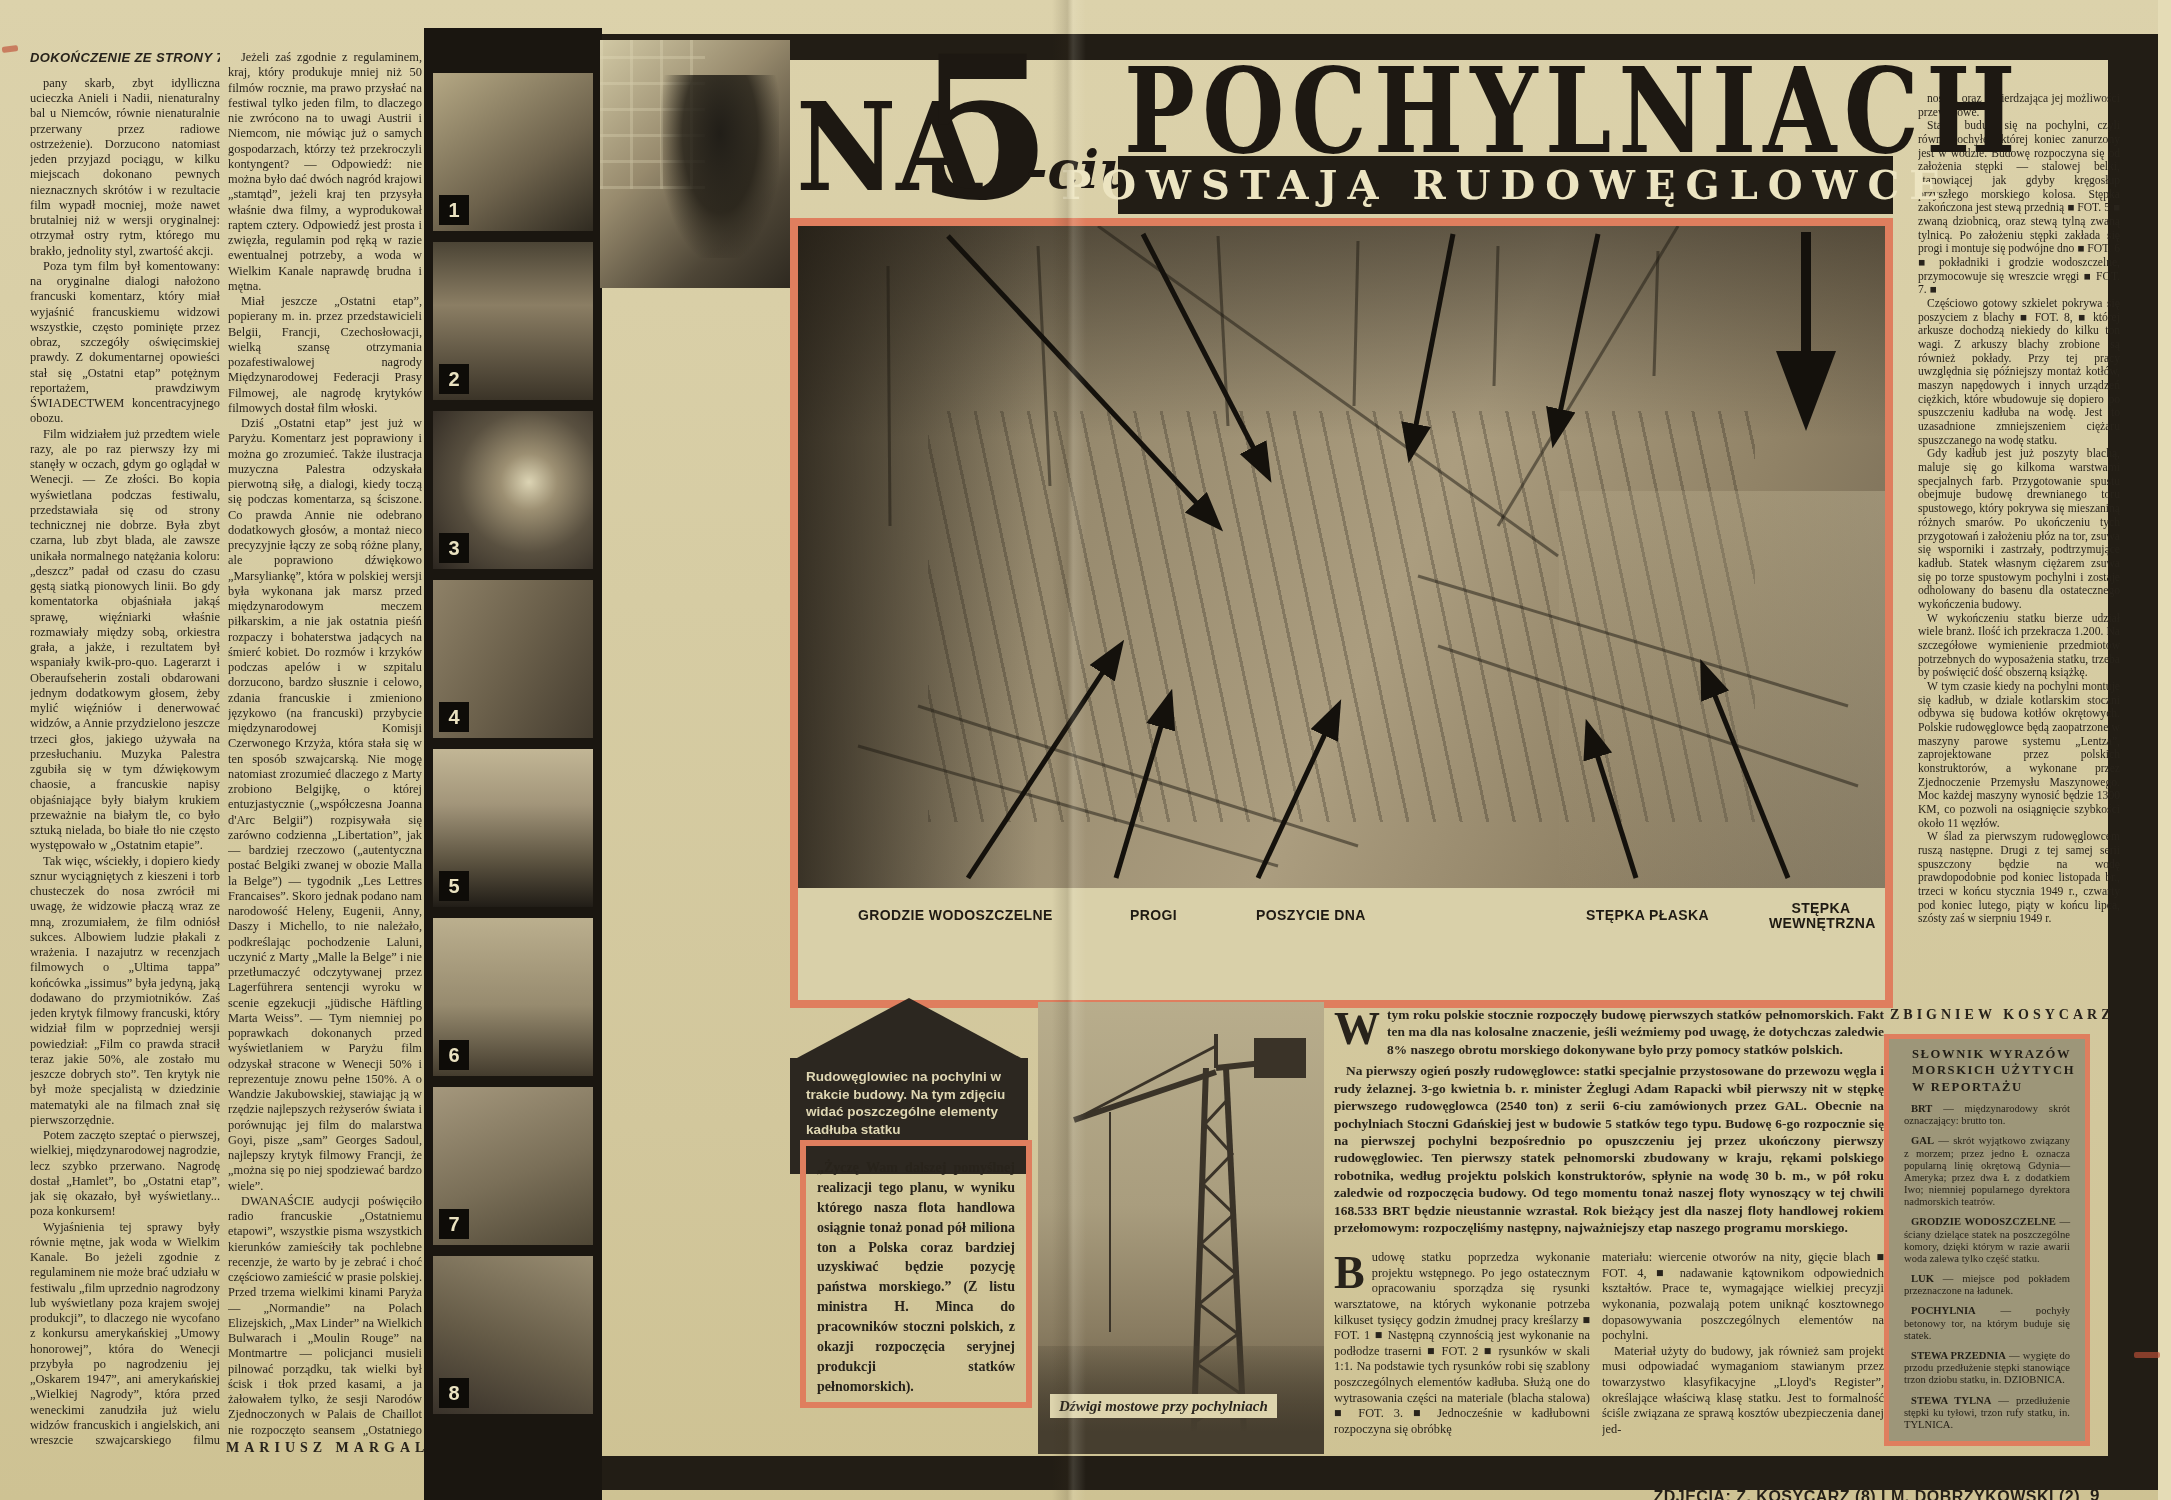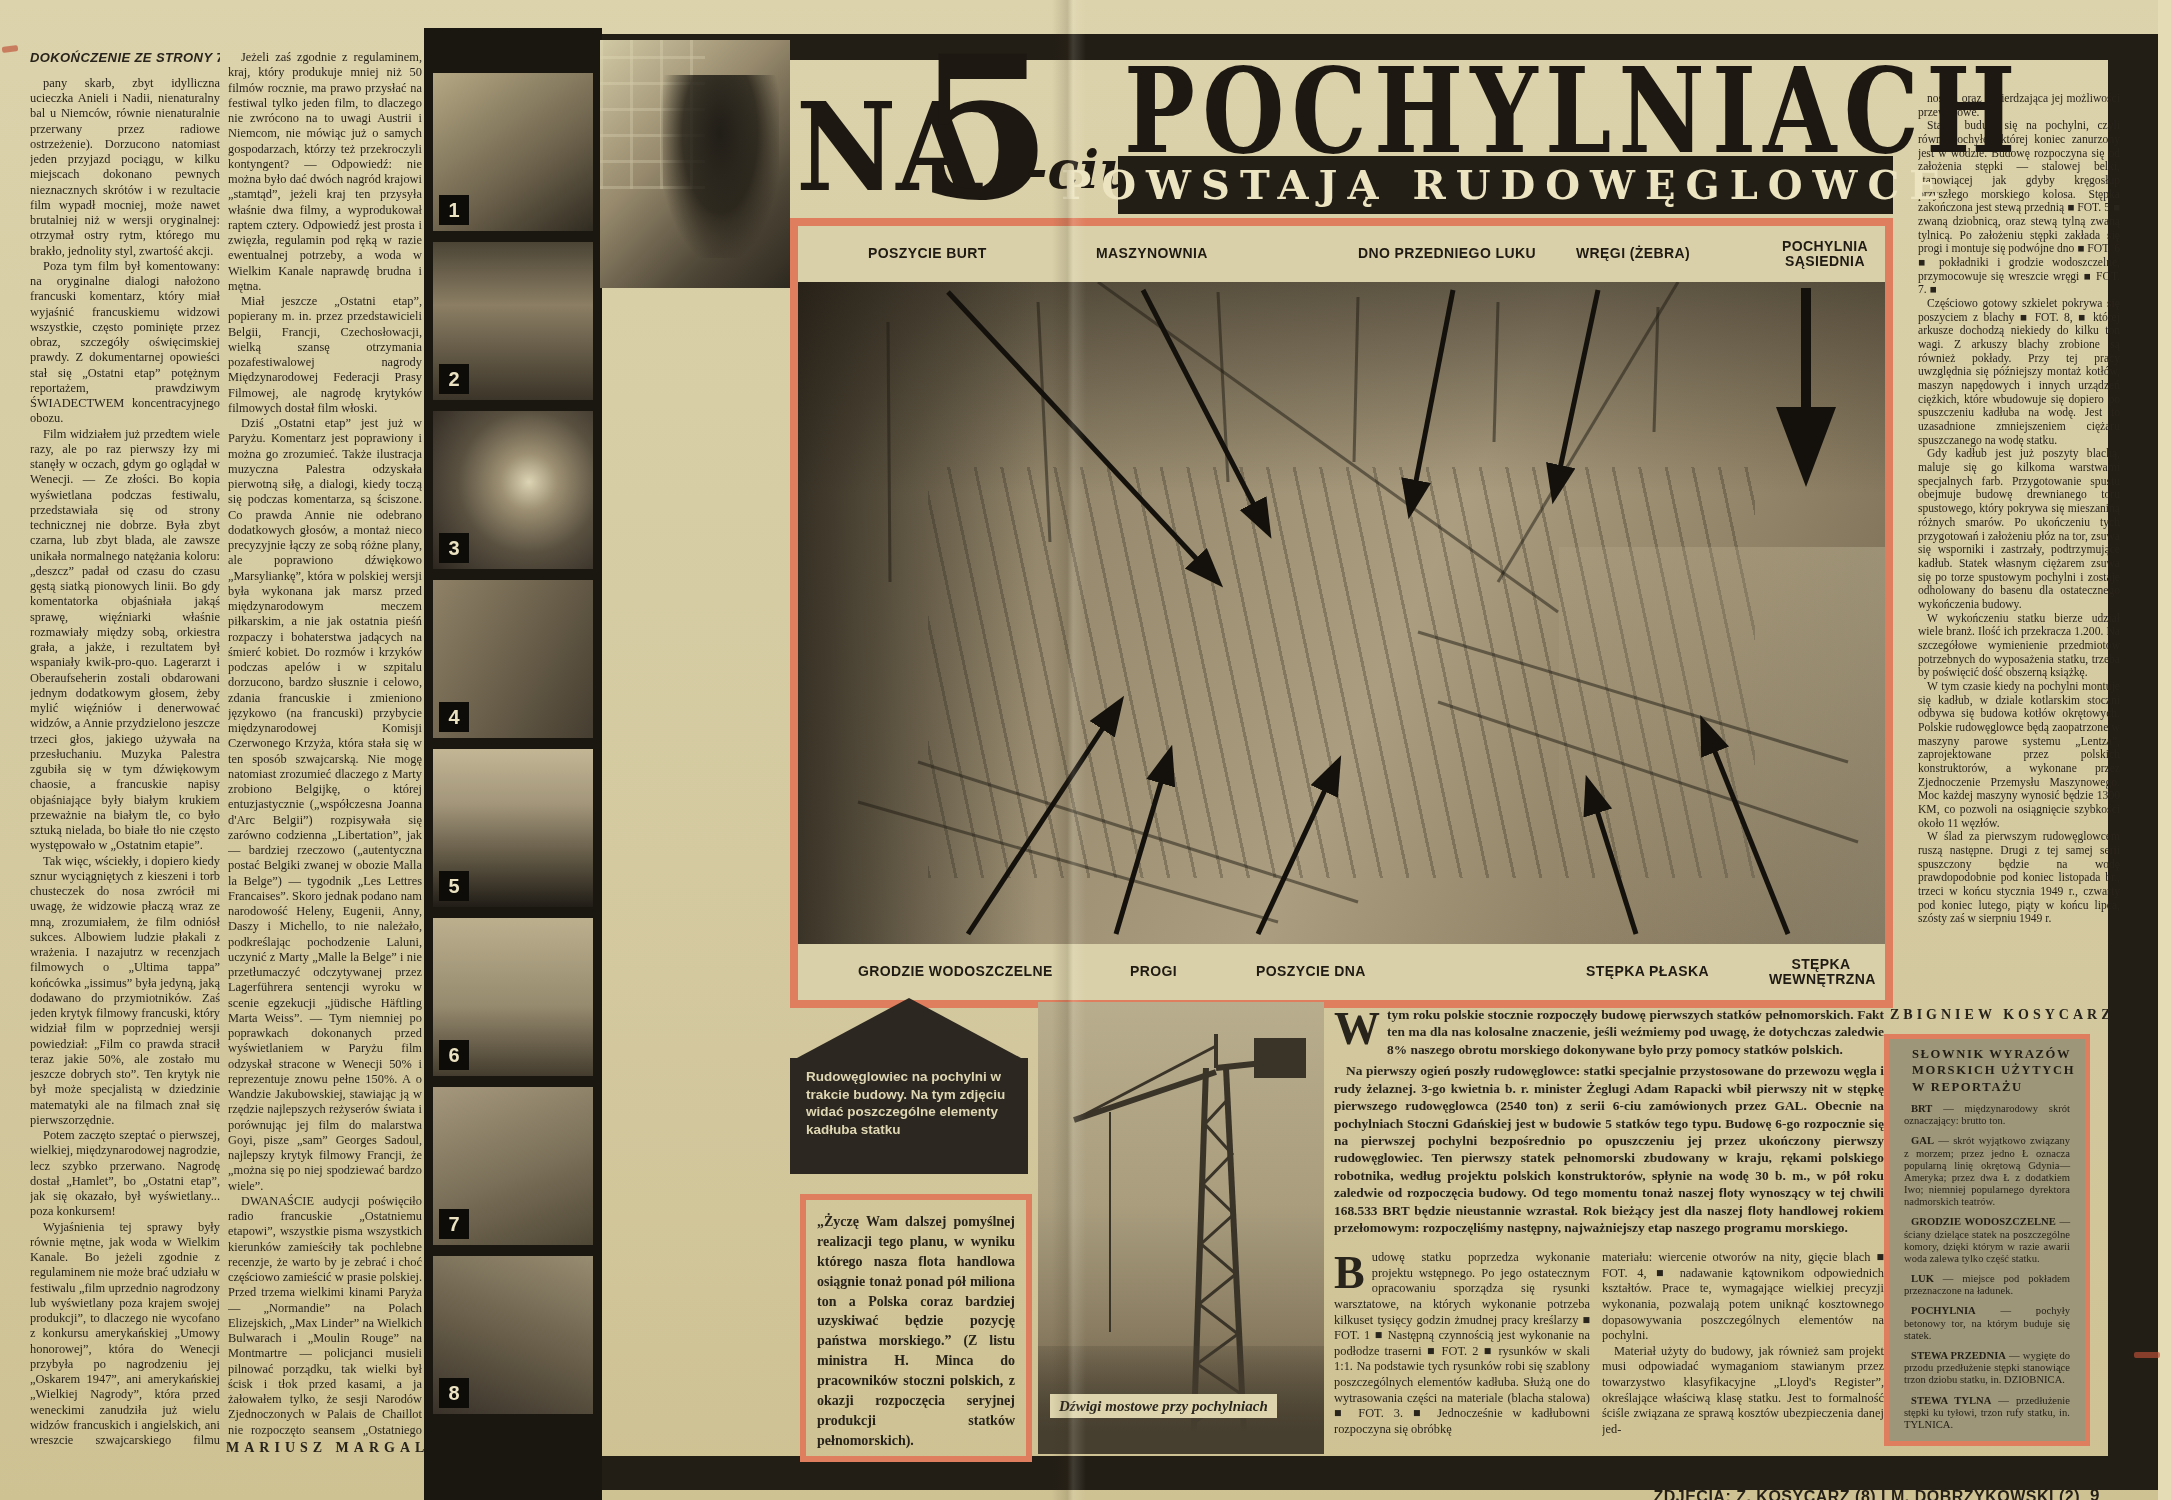--- a/index.html
+++ b/index.html
@@ -77,21 +77,21 @@
     background:linear-gradient(250deg,rgba(226,216,180,.28),rgba(226,216,180,0));}
   .pa-svg{position:absolute;left:0;top:0;width:100%;height:100%;}
 
   
   .arrow-box{position:absolute;left:790px;top:1058px;width:238px;height:116px;background:#2c2720;z-index:3;
     color:#ded6b2;font:700 13.5px/1.3 "Liberation Sans",sans-serif;padding:10px 16px;box-sizing:border-box;}
   .arrow-box:before{content:"";position:absolute;left:50%;top:-60px;transform:translateX(-50%);
     border-left:112px solid transparent;border-right:112px solid transparent;border-bottom:60px solid #2c2720;}
 
   
-  .quote-box{position:absolute;left:800px;top:1194px;width:232px;height:268px;z-index:3;
+  .quote-box{position:absolute;left:800px;top:1140px;width:232px;height:268px;z-index:3;
     border:6px solid #df7e5e;box-sizing:border-box;padding:12px 11px;overflow:hidden;
     font:700 14px/1.42 "Liberation Serif",serif;text-align:justify;}
 
   
   .crane-photo{position:absolute;left:1038px;top:1002px;width:286px;height:452px;z-index:3;overflow:hidden;
     background:linear-gradient(180deg,#b8ad8c 0%,#a99d7e 45%,#8a7d62 72%,#60553f 100%);}
   .crane-base{position:absolute;left:0;bottom:0;width:100%;height:24%;
     background:linear-gradient(180deg,rgba(70,62,47,.2),#463e2f 80%);}
   .crane-cap{position:absolute;left:12px;bottom:36px;background:#ddd4ad;padding:3px 9px;
     font:italic 700 15px/1.2 "Liberation Serif",serif;color:#2a251d;white-space:nowrap;}
@@ -207,27 +207,20 @@
   </div>
   <div class="hl hl-na">NA</div>
   <div class="hl hl-5">5</div>
   <div class="hl hl-ciu">-ciu</div>
   <div class="hl hl-word">POCHYLNIACH</div>
   <div class="hl-subbar">
     <span class="hl-sub">POWSTAJĄ RUDOWĘGLOWCE</span>
   </div>
 
   <div class="photo-frame">
-    <div class="label-bar">
-      <span class="plabel" style="left:70px;">POSZYCIE BURT</span>
-      <span class="plabel" style="left:298px;">MASZYNOWNIA</span>
-      <span class="plabel" style="left:560px;">DNO PRZEDNIEGO LUKU</span>
-      <span class="plabel" style="left:778px;">WRĘGI (ŻEBRA)</span>
-      <span class="plabel" style="right:8px;width:104px;">POCHYLNIA SĄSIEDNIA</span>
-    </div>
     <div class="photo-area">
       <div class="pa-shadow-top"></div>
       <div class="pa-dark-left"></div>
       <div class="pa-deck"></div>
       <div class="pa-light"></div>
       <svg class="pa-svg" viewBox="0 0 1087 662" preserveAspectRatio="none">
         <defs>
           <marker id="ah" markerWidth="9" markerHeight="8" refX="6.5" refY="3" orient="auto">
             <path d="M0 0 L8 3 L0 6 Z" fill="#14110c"></path>
           </marker>

